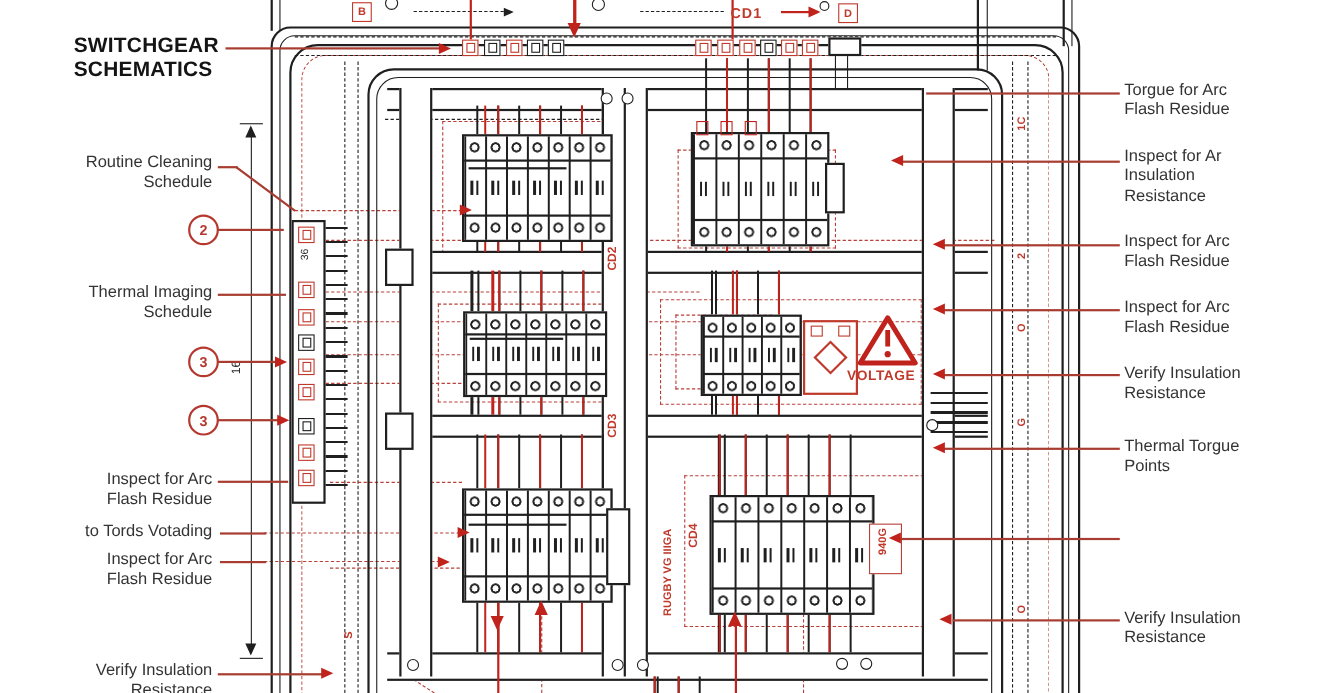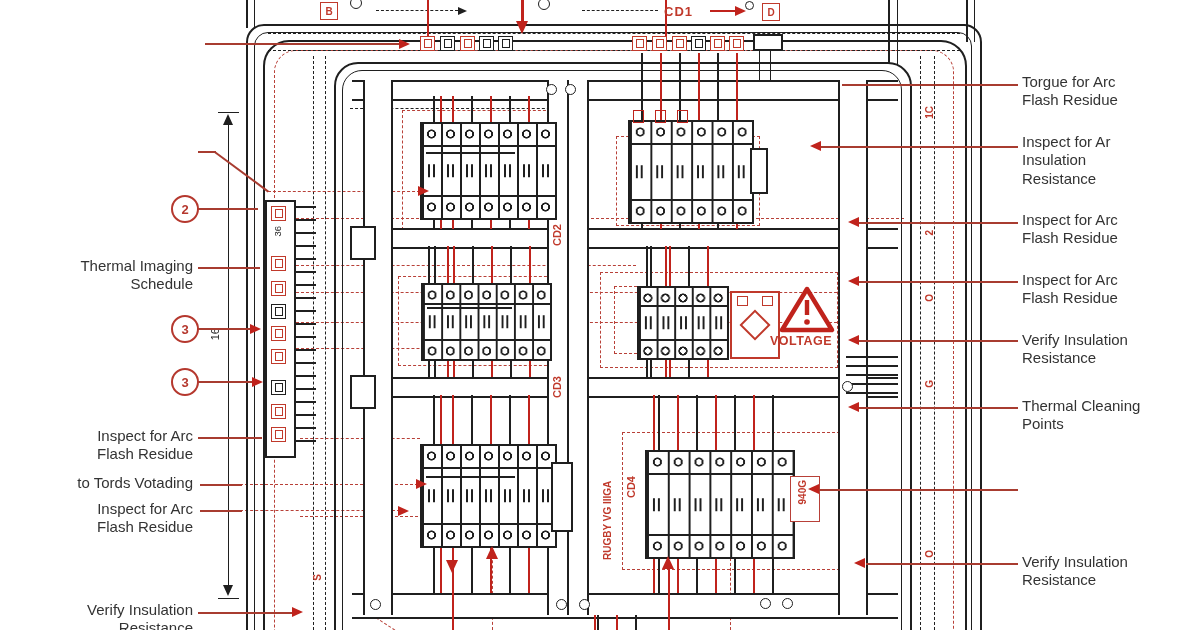--- a/index.html
+++ b/index.html
@@ -270,35 +270,37 @@
   <div class="abs rot redtext" style="left:924px;top:550px;font-size:10px;">O</div>
   <div class="abs rot redtext" style="left:312px;top:574px;font-size:10px;">S</div>
 
   <div class="abs vl thin" style="left:228px;top:116px;height:474px;border-color:#1f1f1f;"></div>
   <div class="abs dimcap" style="left:218px;top:112px;width:21px;"></div>
   <div class="abs arr k-up" style="left:223px;top:114px;"></div>
   <div class="abs dimcap" style="left:218px;top:598px;width:21px;"></div>
   <div class="abs arr k-dn" style="left:223px;top:585px;"></div>
   <div class="abs rot" style="left:209px;top:328px;font-size:11px;color:#1f1f1f;">16</div>
 
+  <div class="abs title" style="left:67px;top:31px;width:152px;">SWITCHGEAR SCHEMATICS</div>
+  <div class="abs lbl r" style="left:63px;top:139px;width:130px;">Routine Cleaning Schedule</div>
   <div class="abs callout" style="left:171px;top:195px;">2</div>
   <div class="abs lbl r" style="left:63px;top:257px;width:130px;">Thermal Imaging Schedule</div>
   <div class="abs callout" style="left:171px;top:315px;">3</div>
   <div class="abs callout" style="left:171px;top:368px;">3</div>
   <div class="abs lbl r" style="left:75px;top:427px;width:118px;">Inspect for Arc Flash Residue</div>
   <div class="abs lbl r" style="left:43px;top:474px;width:150px;">to Tords Votading</div>
   <div class="abs lbl r" style="left:75px;top:500px;width:118px;">Inspect for Arc Flash Residue</div>
   <div class="abs lbl r" style="left:65px;top:601px;width:128px;">Verify Insulation Resistance</div>
 
   <div class="abs lbl" style="left:1022px;top:73px;width:130px;">Torgue for Arc Flash Residue</div>
   <div class="abs lbl" style="left:1022px;top:133px;width:110px;">Inspect for Ar Insulation Resistance</div>
   <div class="abs lbl" style="left:1022px;top:211px;width:130px;">Inspect for Arc Flash Residue</div>
   <div class="abs lbl" style="left:1022px;top:271px;width:130px;">Inspect for Arc Flash Residue</div>
   <div class="abs lbl" style="left:1022px;top:331px;width:130px;">Verify Insulation Resistance</div>
-  <div class="abs lbl" style="left:1022px;top:397px;width:130px;">Thermal Cleaning Points</div>
+  <div class="abs lbl" style="left:1022px;top:397px;width:130px;">Thermal Torgue Points</div>
   <div class="abs lbl" style="left:1022px;top:553px;width:130px;">Verify Insulation Resistance</div>
 
   <div class="abs leader" style="left:205px;top:43px;width:196px;"></div>
   <div class="abs arr rt" style="left:399px;top:39px;"></div>
   <div class="abs leader" style="left:198px;top:151px;width:18px;"></div>
   <div class="abs leader diag" style="left:215px;top:151px;width:67px;transform:rotate(36.5deg);"></div>
   <div class="abs hdash-r" style="left:268px;top:191px;width:152px;"></div>
   <div class="abs arr rt" style="left:418px;top:186px;"></div>
   <div class="abs leader" style="left:196px;top:208px;width:62px;"></div>
   <div class="abs leader" style="left:198px;top:267px;width:62px;"></div>

